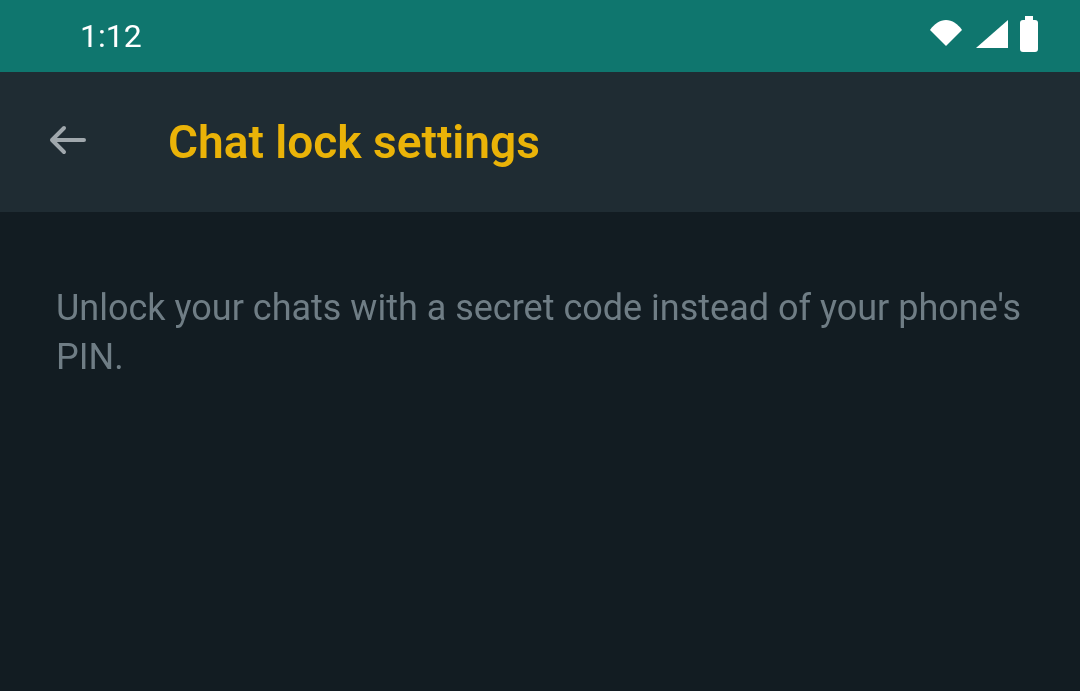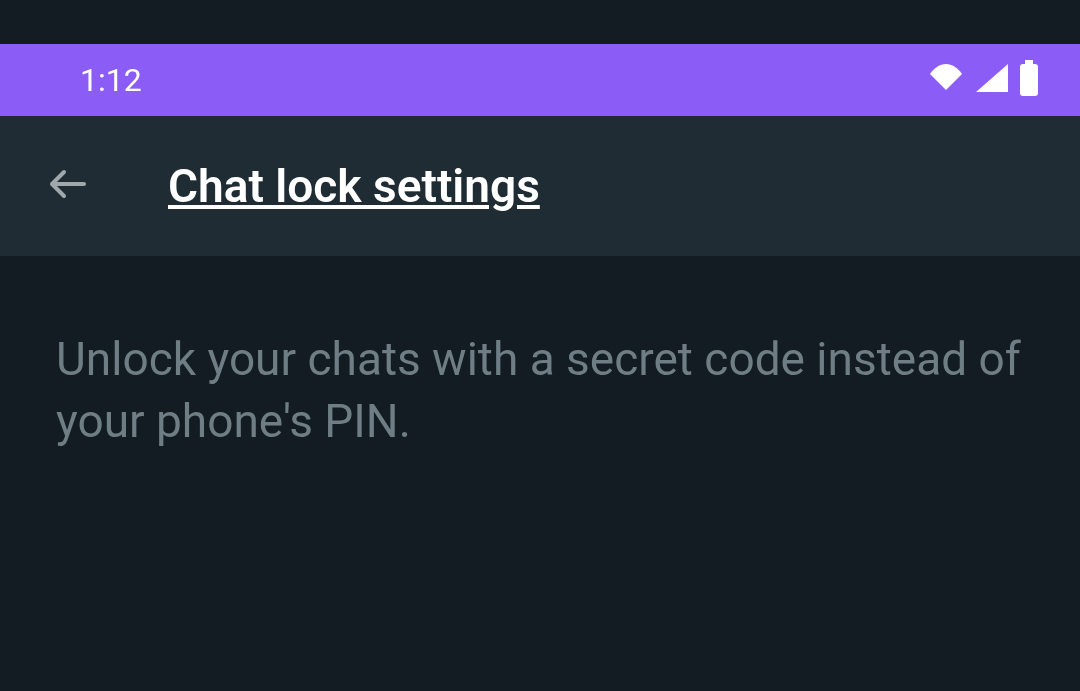--- a/index.html
+++ b/index.html
@@ -16,22 +16,21 @@
       color: #e0e5e8;
       overflow: hidden;
     }
     
     .status-bar {
       height: 72px;
       display: flex;
       align-items: center;
       justify-content: space-between;
       padding: 0 40px 0 80px;
-      background-color: #8b5cf6;
-      margin-top: 44px;
+      background-color: #0f766e;
     }
     
     .status-time {
       color: #ffffff;
       font-size: 32px;
       font-weight: 400;
     }
     
     .status-icons {
       display: flex;
@@ -51,44 +50,43 @@
     .back-button {
       width: 56px;
       height: 56px;
       display: flex;
       align-items: center;
       justify-content: center;
       cursor: pointer;
     }
     
     .app-bar-title {
-      color: #ffffff;
+      color: #eab308;
       font-size: 46px;
       font-weight: 600;
-      text-decoration: underline;
     }
     
     .content {
       padding: 72px 56px 0 56px;
     }
     
     .setting-item {
       cursor: pointer;
     }
     
     .setting-title {
       color: #e0e5e8;
       font-size: 40px;
       font-weight: 400;
       margin-bottom: 16px;
     }
     
     .setting-description {
       color: #6f7d85;
-      font-size: 46px;
+      font-size: 36px;
       font-weight: 400;
       line-height: 1.35;
     }
   </style>
 </head>
 <body>
 
 <div class="status-bar">
   <span class="status-time">1:12</span>
   <div class="status-icons">

